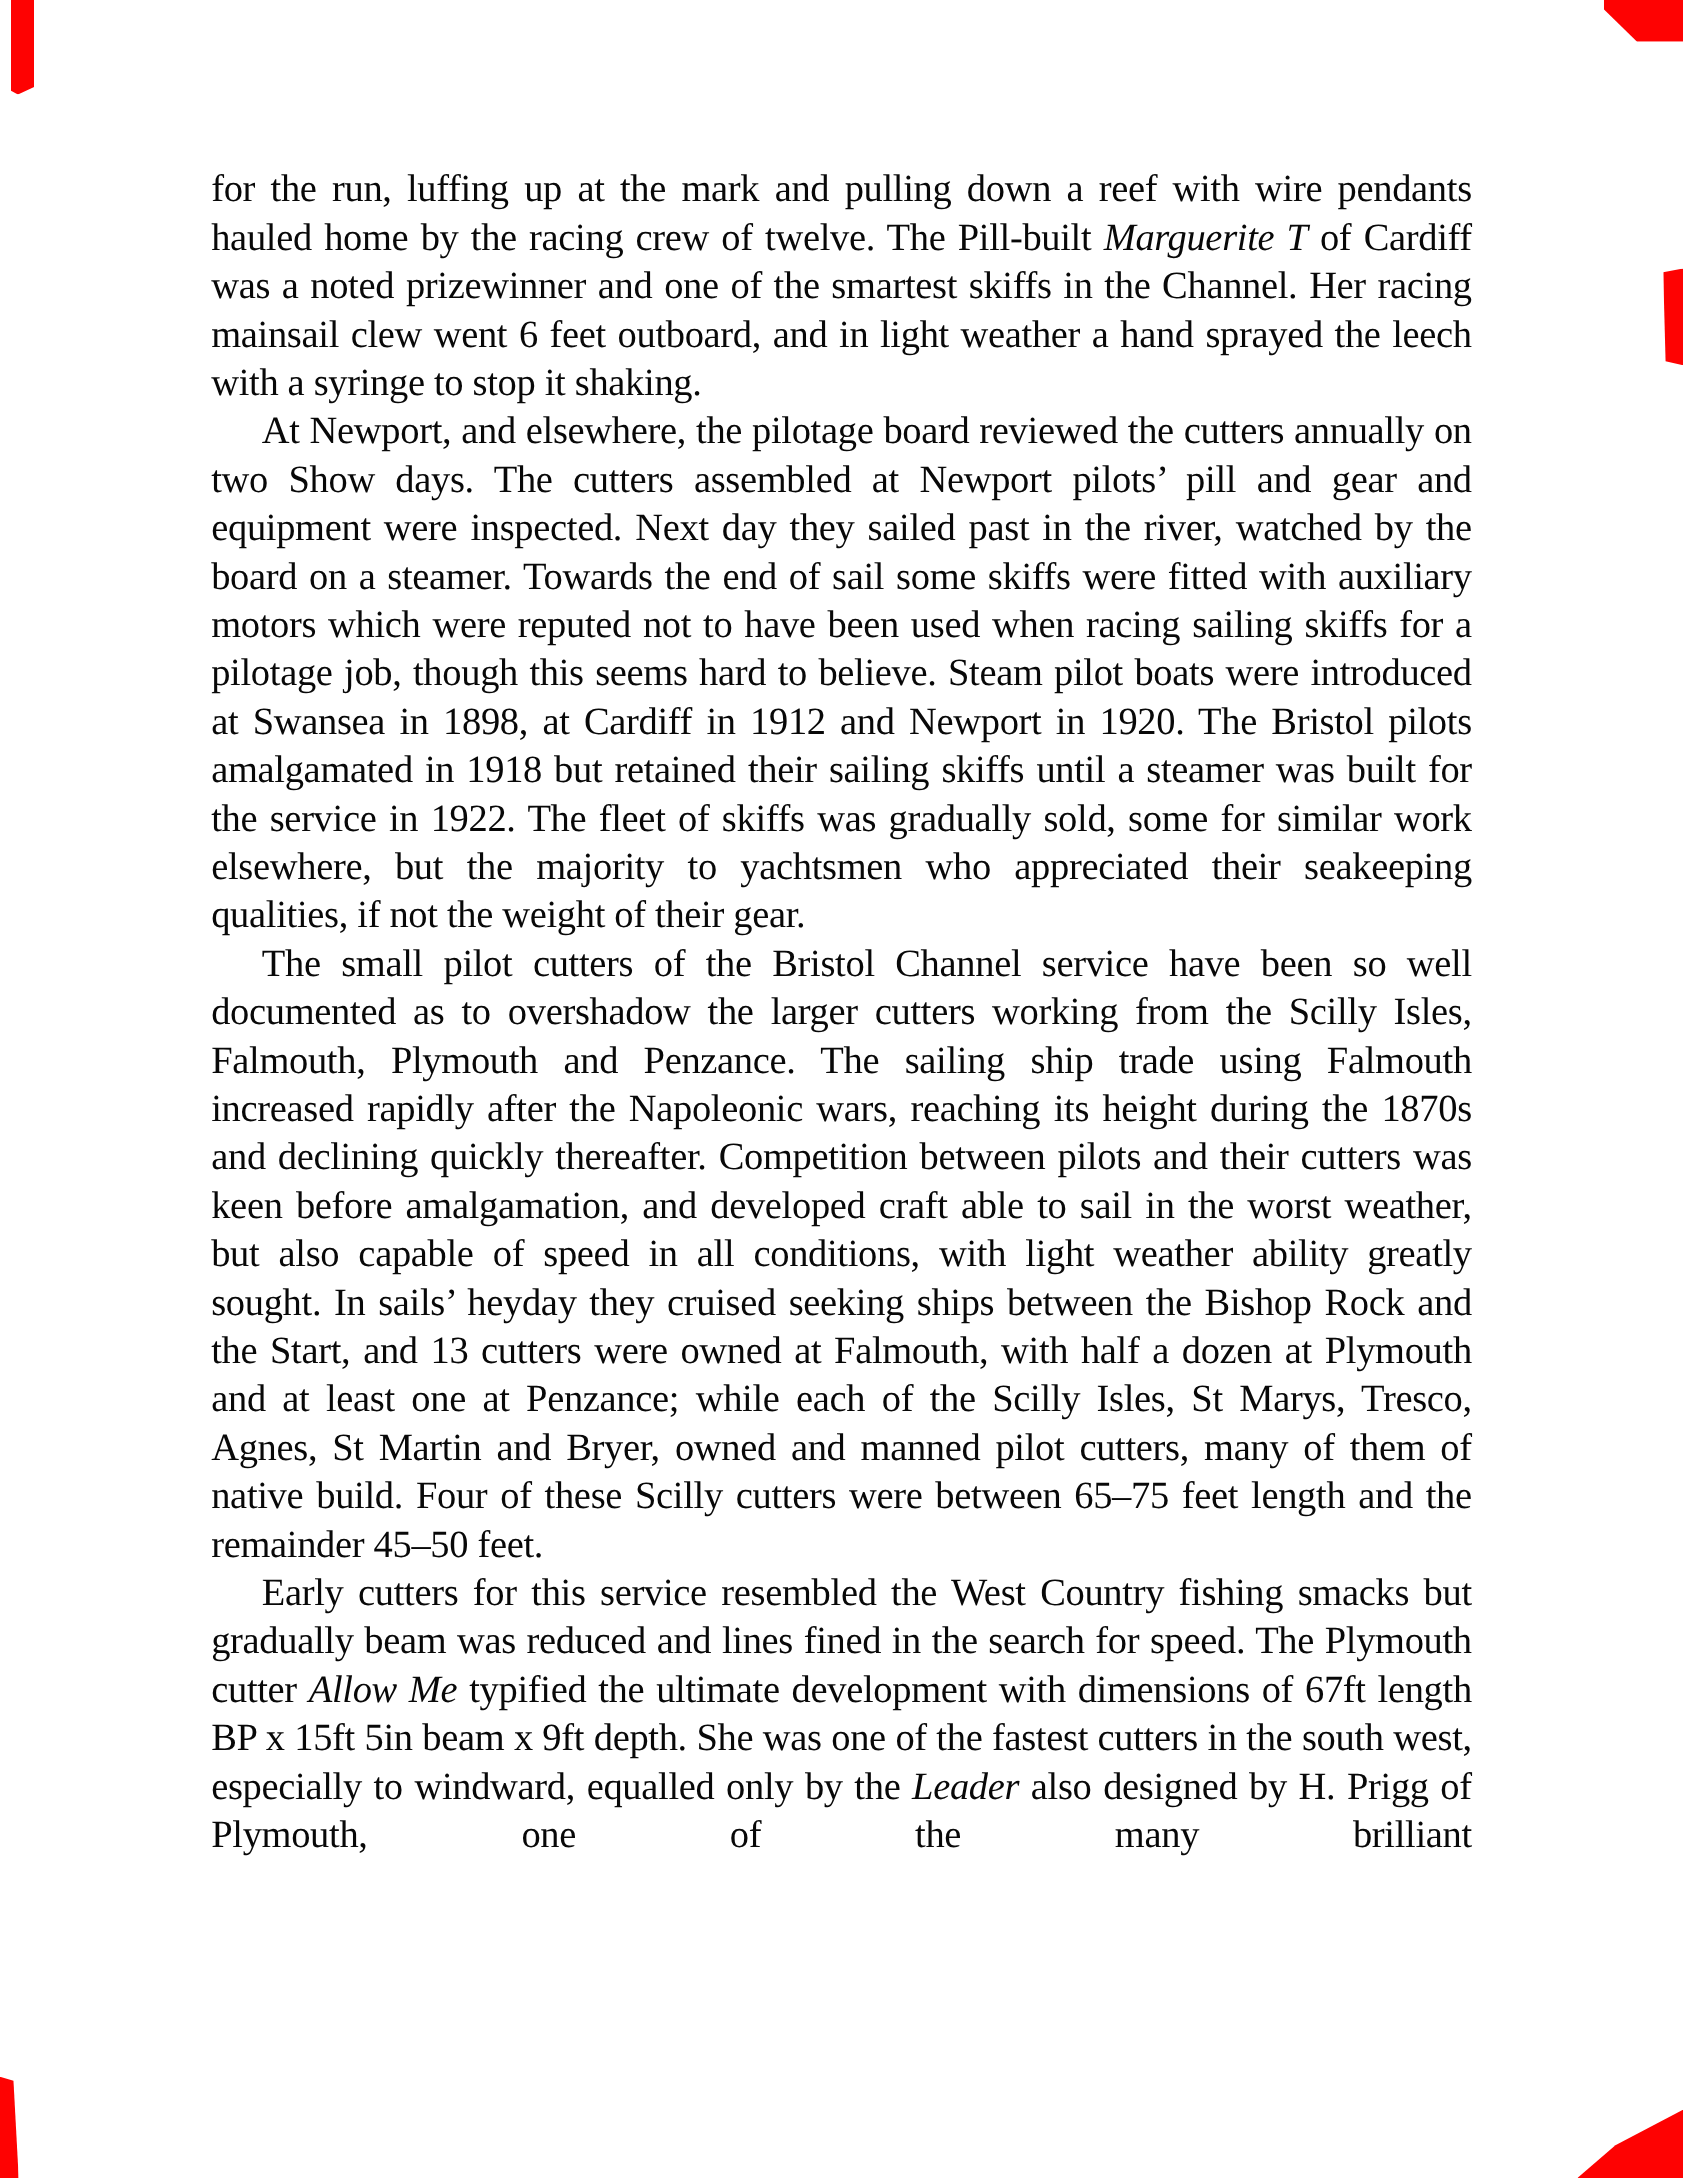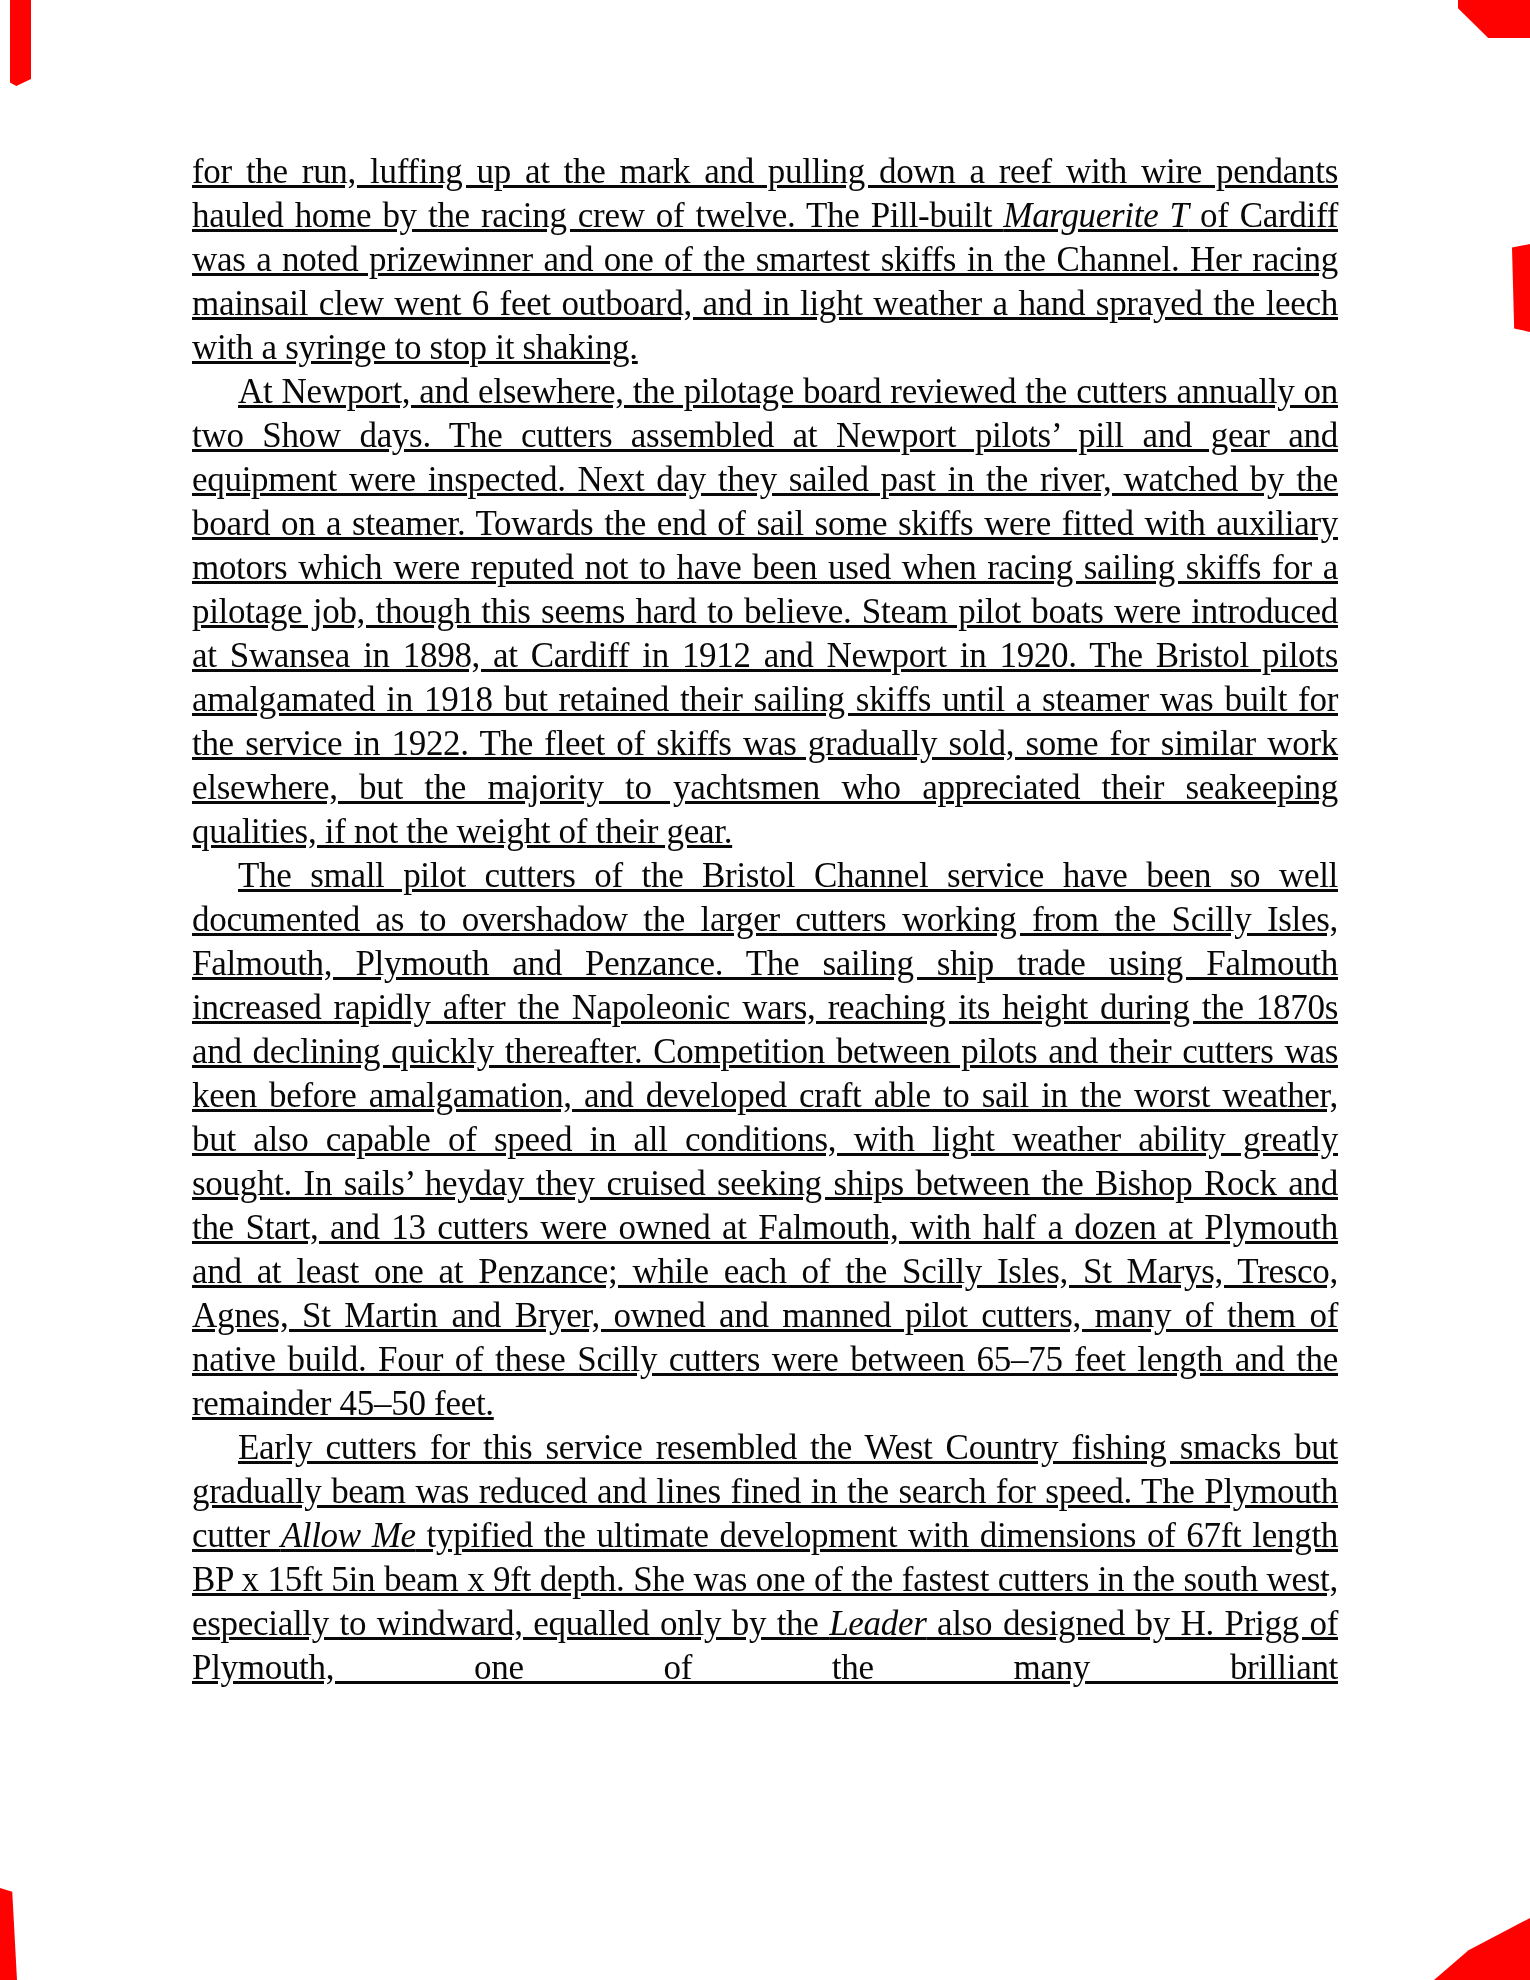--- a/index.html
+++ b/index.html
@@ -22,21 +22,20 @@
   .page-text {
     position: absolute;
     left: 192px;
     top: 150px;
     width: 1146px;
     color: #080808;
     font-size: 35px;
     line-height: 44px;
     letter-spacing: -0.3px;
     text-align: justify;
-    text-decoration: underline;
   }
   .page-text p {
     margin: 0;
     padding: 0;
   }
   .page-text p.indent {
     text-indent: 46px;
   }
   .page-text p.justify-all {
     text-align-last: justify;

